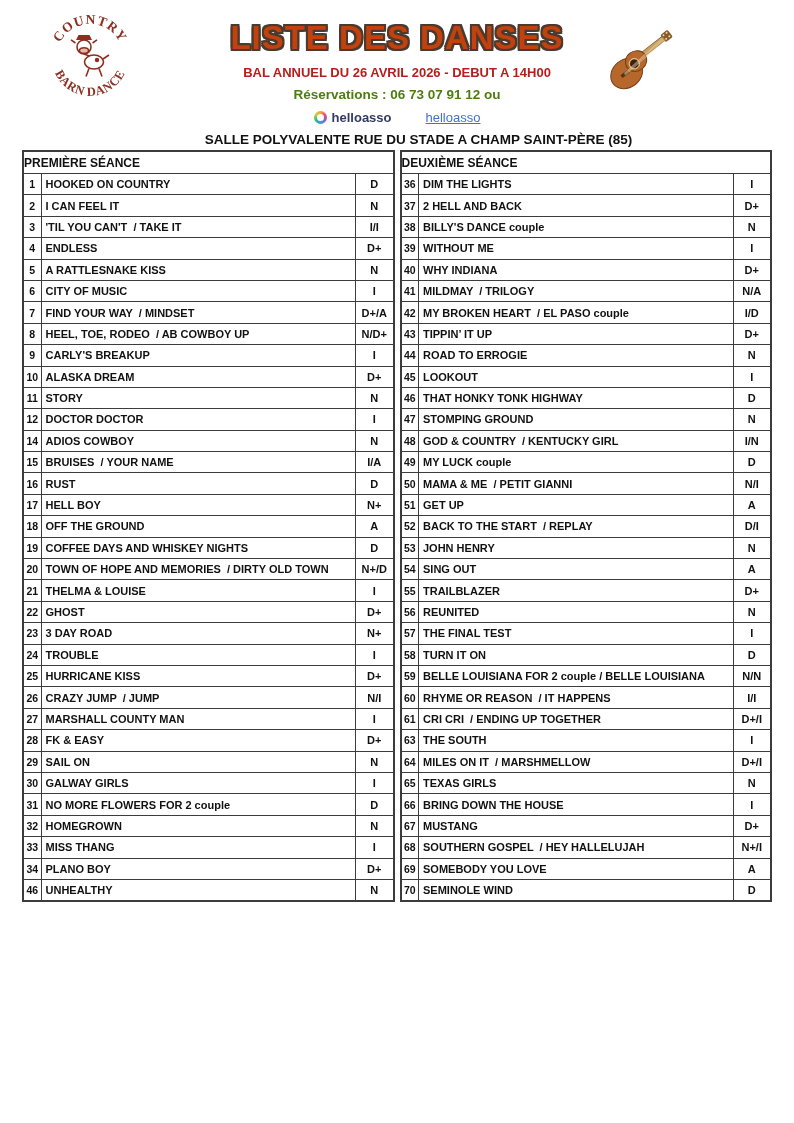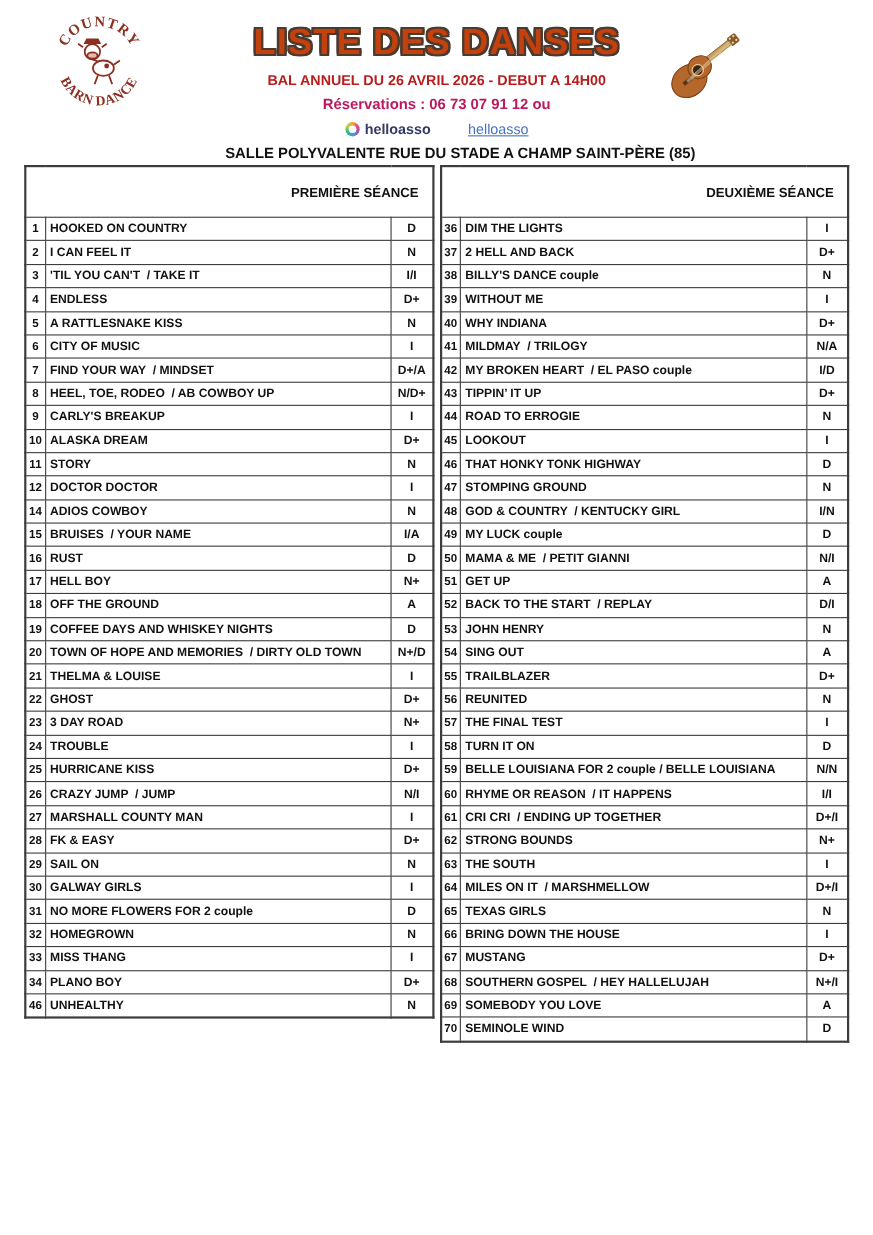--- a/index.html
+++ b/index.html
@@ -13,37 +13,37 @@
   .uke{position:absolute;left:592px;top:18px;width:96px;height:80px;}
   .hdr-center{position:absolute;left:0;right:0;top:20px;text-align:center;}
   .doc-title{
     font-size:33px;line-height:36px;font-weight:900;letter-spacing:1px;
     color:#c2410c;
     text-shadow:-2px -2px 0 #4A3A2F,2px -2px 0 #4A3A2F,-2px 2px 0 #4A3A2F,
                 2px 2px 0 #4A3A2F,-2px 0 0 #4A3A2F,2px 0 0 #4A3A2F,
                 0 -2px 0 #4A3A2F,0 2px 0 #4A3A2F;
   }
   .sub1{margin-top:9px;font-size:13px;font-weight:bold;color:#b91c1c;}
-  .sub2{margin-top:7px;font-size:13.5px;font-weight:bold;color:#be185d;}
+  .sub2{margin-top:7px;font-size:13.5px;font-weight:bold;color:#4d7c0f;}
   .ha-line{margin-top:5px;height:20px;display:flex;justify-content:center;align-items:center;gap:34px;}
   .ha-brand{display:inline-flex;align-items:center;gap:5px;}
   .ha-ring{width:13px;height:13px;border-radius:50%;position:relative;display:inline-block;
     background:conic-gradient(#f2a63b,#e9477e,#8a5fbf,#3aa0dc,#2fb67d,#b8d44a,#f2a63b);}
   .ha-ring::after{content:'';position:absolute;inset:3px;background:#fff;border-radius:50%;}
   .ha-name{font-size:13px;font-weight:bold;color:#333A63;}
   .ha-link{font-size:13px;color:#4472C4;text-decoration:underline;cursor:pointer;}
   .venue{margin-top:5px;font-size:13.5px;font-weight:bold;color:#111;padding-left:43px;}
   
   .tables{position:absolute;top:150px;left:22px;right:22px;display:flex;gap:5px;}
   .seance{flex:1;}
   table{border-collapse:collapse;width:100%;table-layout:fixed;border:2px solid #3c3c3c;}
   col.c-num{width:18px;}
   col.c-code{width:38px;}
   th{border:1px solid #3c3c3c;height:21px;font-size:12px;font-weight:bold;color:#111;
-     text-align:right;padding:12px;}
+     text-align:left;padding:0;}
   td{border:1px solid #3c3c3c;height:20.4px;font-weight:bold;font-size:11px;color:#111;
      padding:0;vertical-align:middle;}
   td.num{text-align:center;font-size:10.5px;}
   td.name{padding-left:4px;white-space:pre;overflow:hidden;}
   td.code{text-align:center;}
 </style>
 </head>
 <body>
 
 <div class="page">
@@ -435,25 +435,20 @@
               <td class="num">60</td>
               <td class="name">RHYME OR REASON  / IT HAPPENS</td>
               <td class="code">I/I</td>
             </tr>
             <tr>
               <td class="num">61</td>
               <td class="name">CRI CRI  / ENDING UP TOGETHER</td>
               <td class="code">D+/I</td>
             </tr>
             <tr>
-              <td class="num">62</td>
-              <td class="name">STRONG BOUNDS</td>
-              <td class="code">N+</td>
-            </tr>
-            <tr>
               <td class="num">63</td>
               <td class="name">THE SOUTH</td>
               <td class="code">I</td>
             </tr>
             <tr>
               <td class="num">64</td>
               <td class="name">MILES ON IT  / MARSHMELLOW</td>
               <td class="code">D+/I</td>
             </tr>
             <tr>

